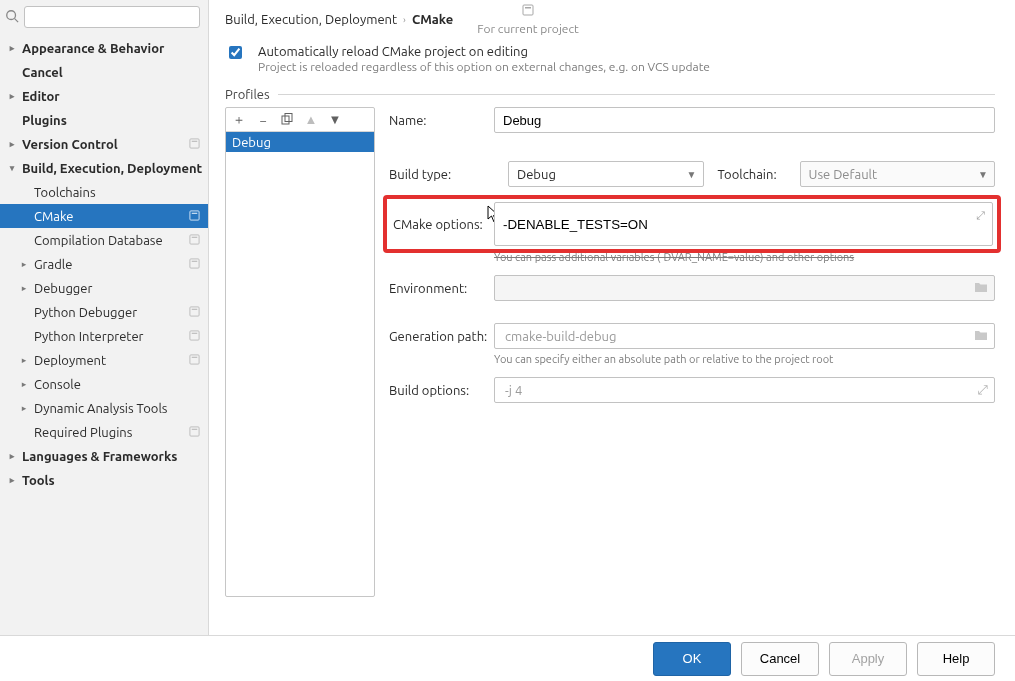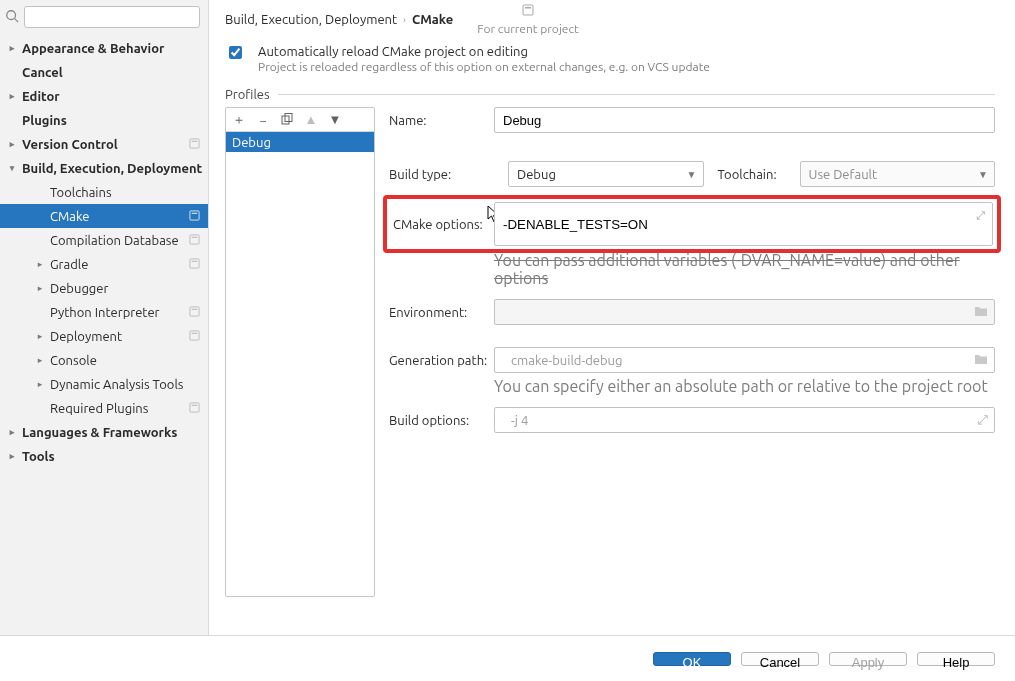--- a/index.html
+++ b/index.html
@@ -30,21 +30,21 @@
   }
   .tree { flex: 1; overflow: auto; padding-top: 2px; }
   .tree-item {
     display: flex; align-items: center; height: 24px;
     padding-left: 8px; cursor: pointer; white-space: nowrap;
   }
   .tree-item.selected { background: #2675bf; color: #fff; }
   .tree-item.selected .badge-icon { color: #dbe9f7; }
   .tree-toggle { width: 12px; color: #7a7a7a; font-size: 9px; display: inline-block; text-align: center; }
   .tree-item.depth-0 { padding-left: 6px; font-weight: bold; }
-  .tree-item.depth-1 { padding-left: 34px; }
+  .tree-item.depth-1 { padding-left: 18px; }
   .tree-label { margin-left: 4px; }
   .badge-icon { margin-left: auto; margin-right: 8px; color: #b9b9b9; font-size: 11px; }
   .bold { font-weight: bold; }
 
   .content { flex: 1; display: flex; flex-direction: column; padding: 8px 20px 0 16px; min-width: 0; }
   .breadcrumb-row { display: flex; align-items: center; gap: 12px; height: 22px; }
   .breadcrumb { display: flex; align-items: center; gap: 6px; }
   .bc-sep { color: #999; font-size: 10px; }
   .bc-item { color: #2b2b2b; }
   .bc-item.current { font-weight: bold; }
@@ -94,38 +94,38 @@
     display: flex; align-items: center; position: relative;
   }
   .highlight-row .field-label { width: 101px; margin-left: 6px; }
   .highlight-row .inner-input {
     flex: 1; height: 44px; border: 1px solid #c2c2c2; border-radius: 2px;
     padding: 0 24px 0 8px; position: relative;
   }
   .expand-ico { position: absolute; right: 12px; top: 10px; color: #a4a4a4; font-size: 11px; }
   .mouse-cursor { position: absolute; left: 100px; top: 6px; font-size: 14px; color: #000; filter: drop-shadow(0 0 1px #fff); }
 
-  .hint-text { color: #7c7c7c; font-size: 16px; margin: 0 0 12px 105px; }
+  .hint-text { color: #7c7c7c; font-size: 11px; margin: 0 0 12px 105px; }
   .hint-text.struck { text-decoration: line-through; margin-top: -4px; margin-bottom: 12px; }
 
   .env-row, .gen-row, .build-row { display: flex; align-items: center; margin-bottom: 4px; }
   .with-icon-input {
     flex: 1; height: 26px; border: 1px solid #c2c2c2; border-radius: 2px;
-    display: flex; align-items: center; padding: 0 6px 0 16px; background: #f5f5f5;
+    display: flex; align-items: center; padding: 0 6px 0 10px; background: #f5f5f5;
   }
   .with-icon-input.white { background: #fff; }
   .with-icon-input .placeholder { color: #9a9a9a; }
   .with-icon-input .right-ico { margin-left: auto; color: #b3b3b3; }
 
   .footer {
     height: 46px; border-top: 1px solid #d9d9d9; display: flex;
     align-items: center; justify-content: flex-end; padding: 0 20px; gap: 10px;
   }
   .btn {
-    min-width: 78px; height: 14px; border: 1px solid #b8b8b8; border-radius: 3px;
+    min-width: 78px; height: 34px; border: 1px solid #b8b8b8; border-radius: 3px;
     background: #fcfcfc; cursor: pointer; font-size: 13px; padding: 2px 14px;
   }
   .btn.primary { background: #2675bf; color: #fff; border-color: #1f64a6; }
   .btn.disabled { color: #a3a3a3; cursor: default; }
 </style>
 </head>
 <body>
 
 <div class="main-area">
 
@@ -192,20 +192,28 @@
           <span class="tree-toggle">▸</span>
           <span class="tree-label">Gradle</span>
           <span class="badge-icon"><svg width="11" height="11" viewBox="0 0 12 12">
               <rect x="1" y="1" width="10" height="10" rx="1" fill="none" stroke="currentColor" stroke-width="1"></rect>
               <rect x="3" y="3" width="6" height="1.2" fill="currentColor"></rect>
             </svg></span>
         </div>
         <div class="tree-item depth-1">
           <span class="tree-toggle">▸</span>
           <span class="tree-label">Debugger</span>
+        </div>
+        <div class="tree-item depth-1">
+          <span class="tree-toggle"></span>
+          <span class="tree-label">Python Debugger</span>
+          <span class="badge-icon"><svg width="11" height="11" viewBox="0 0 12 12">
+              <rect x="1" y="1" width="10" height="10" rx="1" fill="none" stroke="currentColor" stroke-width="1"></rect>
+              <rect x="3" y="3" width="6" height="1.2" fill="currentColor"></rect>
+            </svg></span>
         </div>
         <div class="tree-item depth-1">
           <span class="tree-toggle"></span>
           <span class="tree-label">Python Interpreter</span>
           <span class="badge-icon"><svg width="11" height="11" viewBox="0 0 12 12">
               <rect x="1" y="1" width="10" height="10" rx="1" fill="none" stroke="currentColor" stroke-width="1"></rect>
               <rect x="3" y="3" width="6" height="1.2" fill="currentColor"></rect>
             </svg></span>
         </div>
         <div class="tree-item depth-1">

